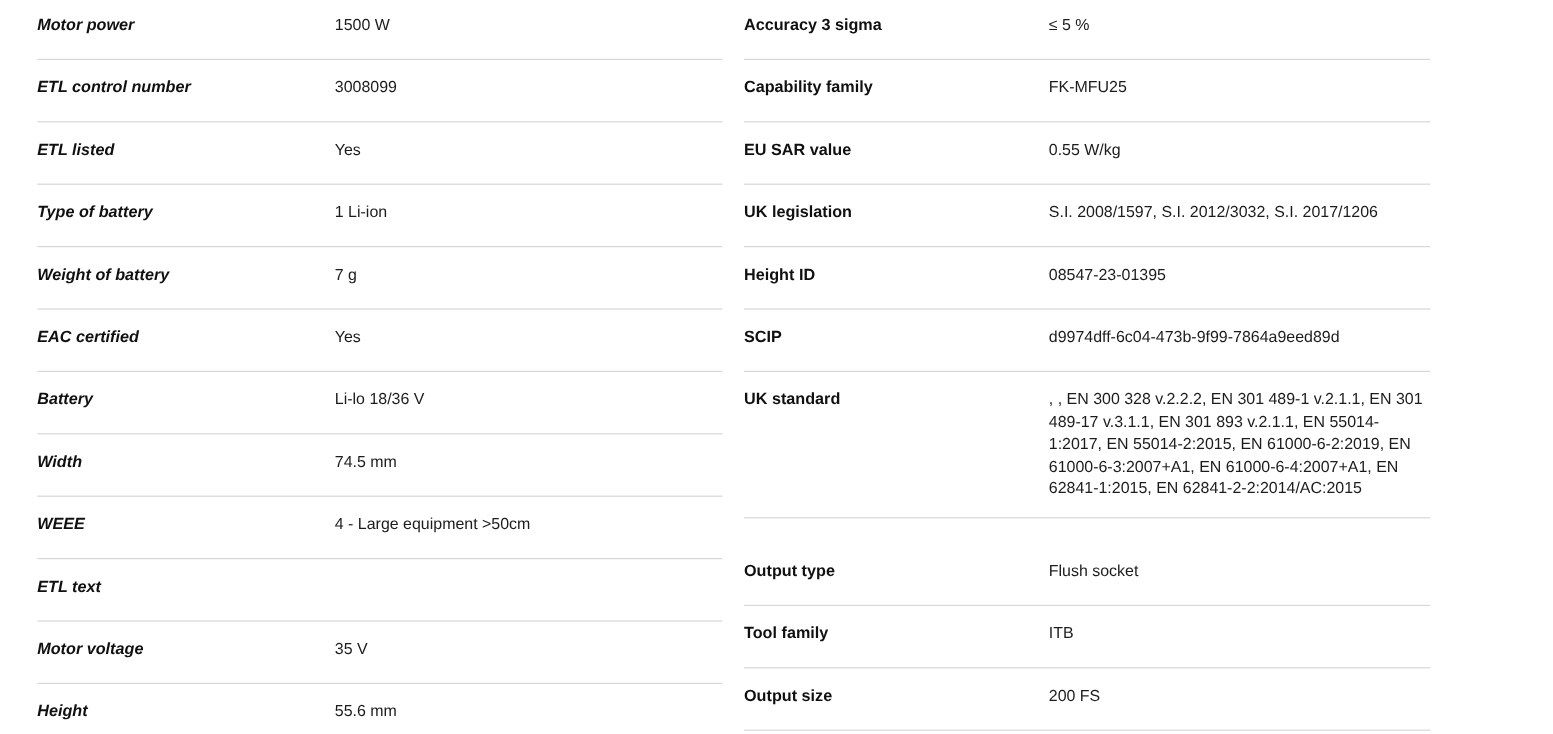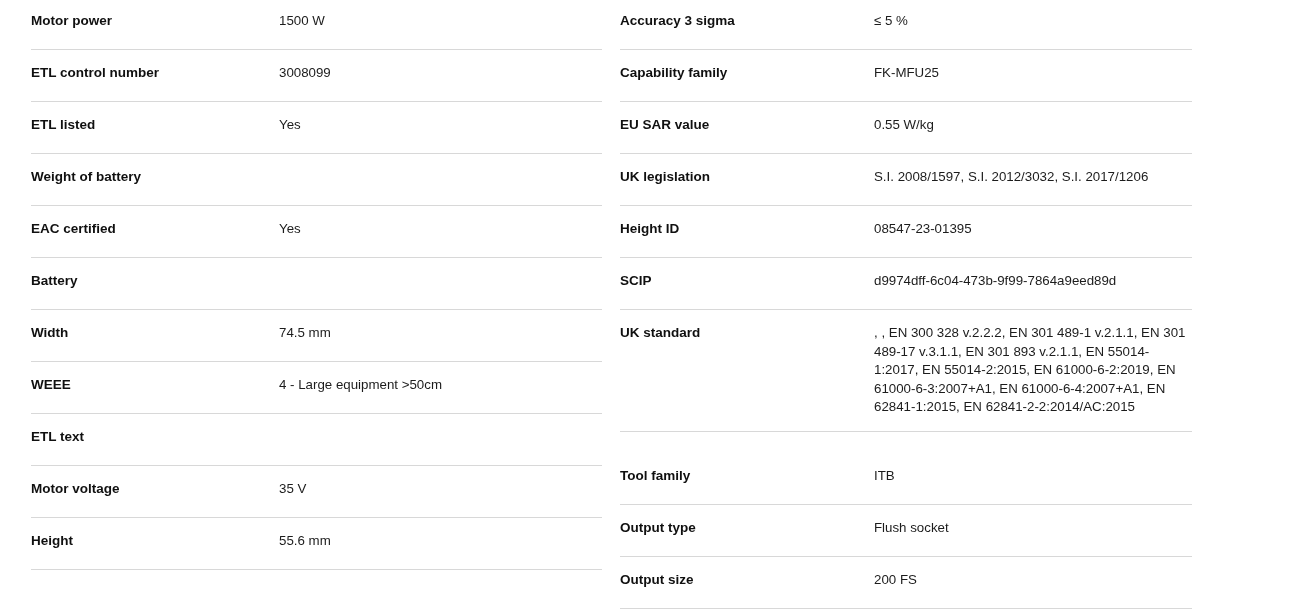--- a/index.html
+++ b/index.html
@@ -50,21 +50,21 @@
   .spec-row.first {
     padding-top: 12px;
   }
   .spec-label {
     font-size: 13.5px;
     font-weight: bold;
     color: #101010;
     line-height: 17px;
     flex: 0 0 auto;
   }
-  .column-left .spec-label { width: 248px; }
+  .column-left .spec-label { width: 248px; font-style: italic; }
   .col-right-inner .spec-label { width: 254px; }
   .spec-value {
     font-size: 13.3px;
     font-weight: normal;
     color: #1c1c1c;
     line-height: 18.5px;
     flex: 1 1 auto;
   }
   .gap-row {
     height: 21px;
@@ -85,28 +85,34 @@
     </div>
     <div class="spec-row">
       <div class="spec-label">ETL control number</div>
       <div class="spec-value">3008099</div>
     </div>
     <div class="spec-row">
       <div class="spec-label">ETL listed</div>
       <div class="spec-value">Yes</div>
     </div>
     <div class="spec-row">
+      <div class="spec-label">Type of battery</div>
+      <div class="spec-value">1 Li-ion</div>
+    </div>
+    <div class="spec-row">
       <div class="spec-label">Weight of battery</div>
+      <div class="spec-value">7 g</div>
     </div>
     <div class="spec-row">
       <div class="spec-label">EAC certified</div>
       <div class="spec-value">Yes</div>
     </div>
     <div class="spec-row">
       <div class="spec-label">Battery</div>
+      <div class="spec-value">Li-lo 18/36 V</div>
     </div>
     <div class="spec-row">
       <div class="spec-label">Width</div>
       <div class="spec-value">74.5 mm</div>
     </div>
     <div class="spec-row">
       <div class="spec-label">WEEE</div>
       <div class="spec-value">4 - Large equipment &gt;50cm</div>
     </div>
     <div class="spec-row">
@@ -147,26 +153,26 @@
       <div class="spec-row">
         <div class="spec-label">SCIP</div>
         <div class="spec-value">d9974dff-6c04-473b-9f99-7864a9eed89d</div>
       </div>
       <div class="spec-row">
         <div class="spec-label">UK standard</div>
         <div class="spec-value">, , EN 300 328 v.2.2.2, EN 301 489-1 v.2.1.1, EN 301 489-17 v.3.1.1, EN 301 893 v.2.1.1, EN 55014-1:2017, EN 55014-2:2015, EN 61000-6-2:2019, EN 61000-6-3:2007+A1, EN 61000-6-4:2007+A1, EN 62841-1:2015, EN 62841-2-2:2014/AC:2015</div>
       </div>
       <div class="gap-row"></div>
       <div class="spec-row">
+        <div class="spec-label">Output type</div>
+        <div class="spec-value">Flush socket</div>
+      </div>
+      <div class="spec-row">
         <div class="spec-label">Tool family</div>
         <div class="spec-value">ITB</div>
-      </div>
-      <div class="spec-row">
-        <div class="spec-label">Output type</div>
-        <div class="spec-value">Flush socket</div>
       </div>
       <div class="spec-row">
         <div class="spec-label">Output size</div>
         <div class="spec-value">200 FS</div>
       </div>
     </div>
   </div>
 
 </div>
 

